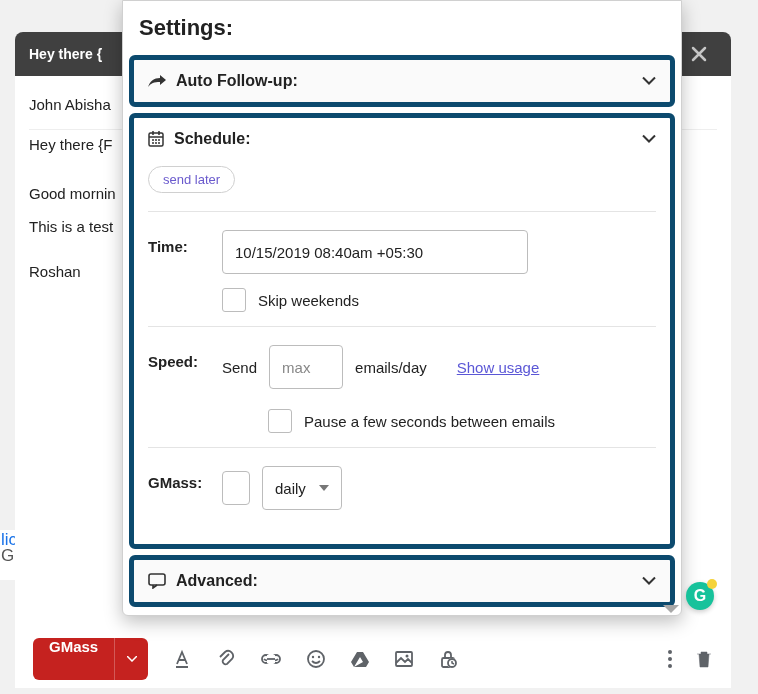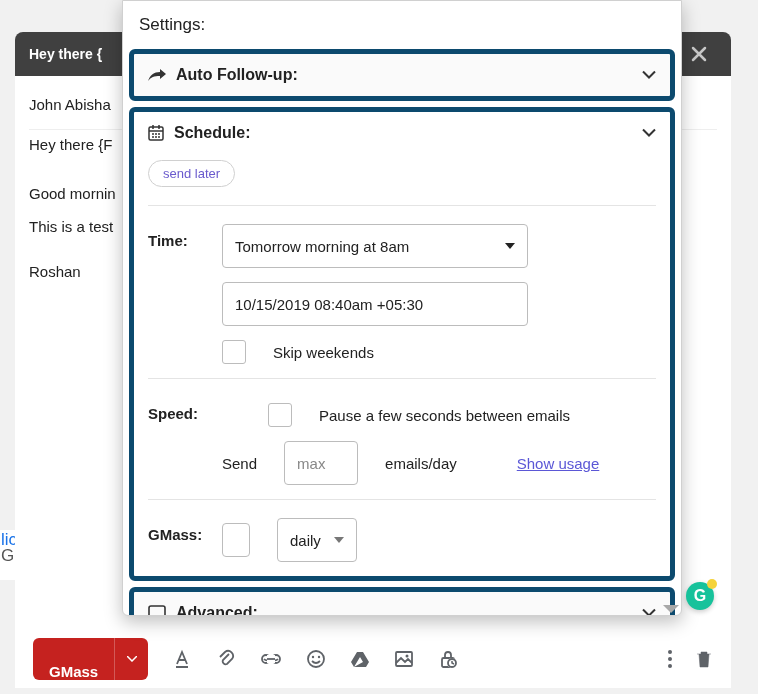--- a/index.html
+++ b/index.html
@@ -47,21 +47,21 @@
     width: 560px; height: 616px;
     background: #fff;
     border: 1px solid #d0d0d0;
     border-radius: 0 0 6px 6px;
     box-shadow: 0 6px 18px rgba(0,0,0,0.25);
     z-index: 5;
     display:flex; flex-direction:column;
     overflow:hidden;
   }
   .settings-title {
-    font-size: 17px; font-weight: 400;
+    font-size: 22px; font-weight: 700;
     padding: 14px 16px 14px 16px;
     color:#222;
   }
   .panel {
     margin: 0 6px 6px 6px;
     border: 5px solid #0c4a6e;
     border-radius: 6px;
     background:#fff;
   }
   .panel.collapsed { background:#fafafa; }
@@ -90,21 +90,21 @@
     font-size: 13px;
     color:#6a5acd;
     margin: 2px 0 14px 0;
     cursor:pointer;
   }
   hr.sec { border:none; border-top:1px solid #e4e4e4; margin: 4px 0 18px 0; }
 
   .row { display:flex; align-items:flex-start; gap:18px; margin-bottom:14px; }
   .row-label { width:56px; font-weight:700; font-size:15px; color:#222; padding-top:8px; }
   .row-content { flex:1; display:flex; flex-direction:column; gap:14px; }
-  .hrow { display:flex; align-items:center; gap:27px; flex-wrap:wrap; }
+  .hrow { display:flex; align-items:center; gap:12px; flex-wrap:wrap; }
 
   .select, .textinput {
     border:1px solid #bcbcbc; border-radius:4px;
     height:44px; padding:0 12px;
     font-size:15px; color:#222; background:#fff;
     display:flex; align-items:center;
     position:relative;
   }
   .select { width:306px; cursor:pointer; }
   .select .tri {
@@ -162,21 +162,21 @@
     z-index:1;
     display:flex; align-items:center;
     padding:0 18px 0 18px;
     gap:6px;
   }
   .gmass-btn {
     background:#c5221f;
     color:#fff;
     height:42px;
     border-radius:6px;
-    display:flex; align-items:flex-end;
+    display:flex; align-items:flex-start;
     font-weight:700; font-size:15px;
     cursor:pointer;
     overflow:hidden;
   }
   .gmass-btn .main { padding:0 16px; }
   .gmass-btn .drop { width:34px; height:100%; display:flex; align-items:center; justify-content:center; border-left:1px solid rgba(255,255,255,0.25); }
 
   .tool-icons { display:flex; align-items:center; gap:24px; margin-left:18px; }
   .tool-icons .ico { color:#5f6368; cursor:pointer; display:flex; }
   .right-icons { margin-left:auto; display:flex; align-items:center; gap:22px; }
@@ -339,55 +339,47 @@
           </svg>
       </span>
     </div>
     <div class="panel-body">
       <span class="chip">send later</span>
       <hr class="sec">
 
       <div class="row">
         <div class="row-label">Time:</div>
         <div class="row-content">
-          <div class="select">
-            <span>Tomorrow morning at 8am</span>
-            <span class="tri">
-              <svg width="10" height="6" viewBox="0 0 10 6">
-                  <path d="M0 0 H10 L5 6 Z" fill="#222"></path>
-                </svg>
-            </span>
-          </div>
           <div class="textinput">
             <span>10/15/2019 08:40am +05:30</span>
           </div>
           <div class="hrow">
             <div class="checkbox"></div>
             <span class="chk-label">Skip weekends</span>
           </div>
         </div>
       </div>
 
       <hr class="sec">
 
       <div class="row">
         <div class="row-label">Speed:</div>
         <div class="row-content">
-          <div class="hrow" style="margin-top:6px; margin-left:46px;">
-            <div class="checkbox"></div>
-            <span class="chk-label">Pause a few seconds between emails</span>
-          </div>
           <div class="hrow">
             <span class="plain">Send</span>
             <div class="textinput small">
               <span style="color:#888">max</span>
             </div>
             <span class="plain">emails/day</span>
             <span style="width:6px"></span>
             <span class="link">Show usage</span>
+          </div>
+          <div class="hrow" style="margin-top:6px; margin-left:46px;">
+            <div class="checkbox"></div>
+            <span class="chk-label">Pause a few seconds between emails</span>
           </div>
         </div>
       </div>
 
       <hr class="sec">
 
       <div class="row" style="margin-bottom:4px;">
         <div class="row-label">GMass:</div>
         <div class="hrow">
           <div class="textinput tiny"></div>

